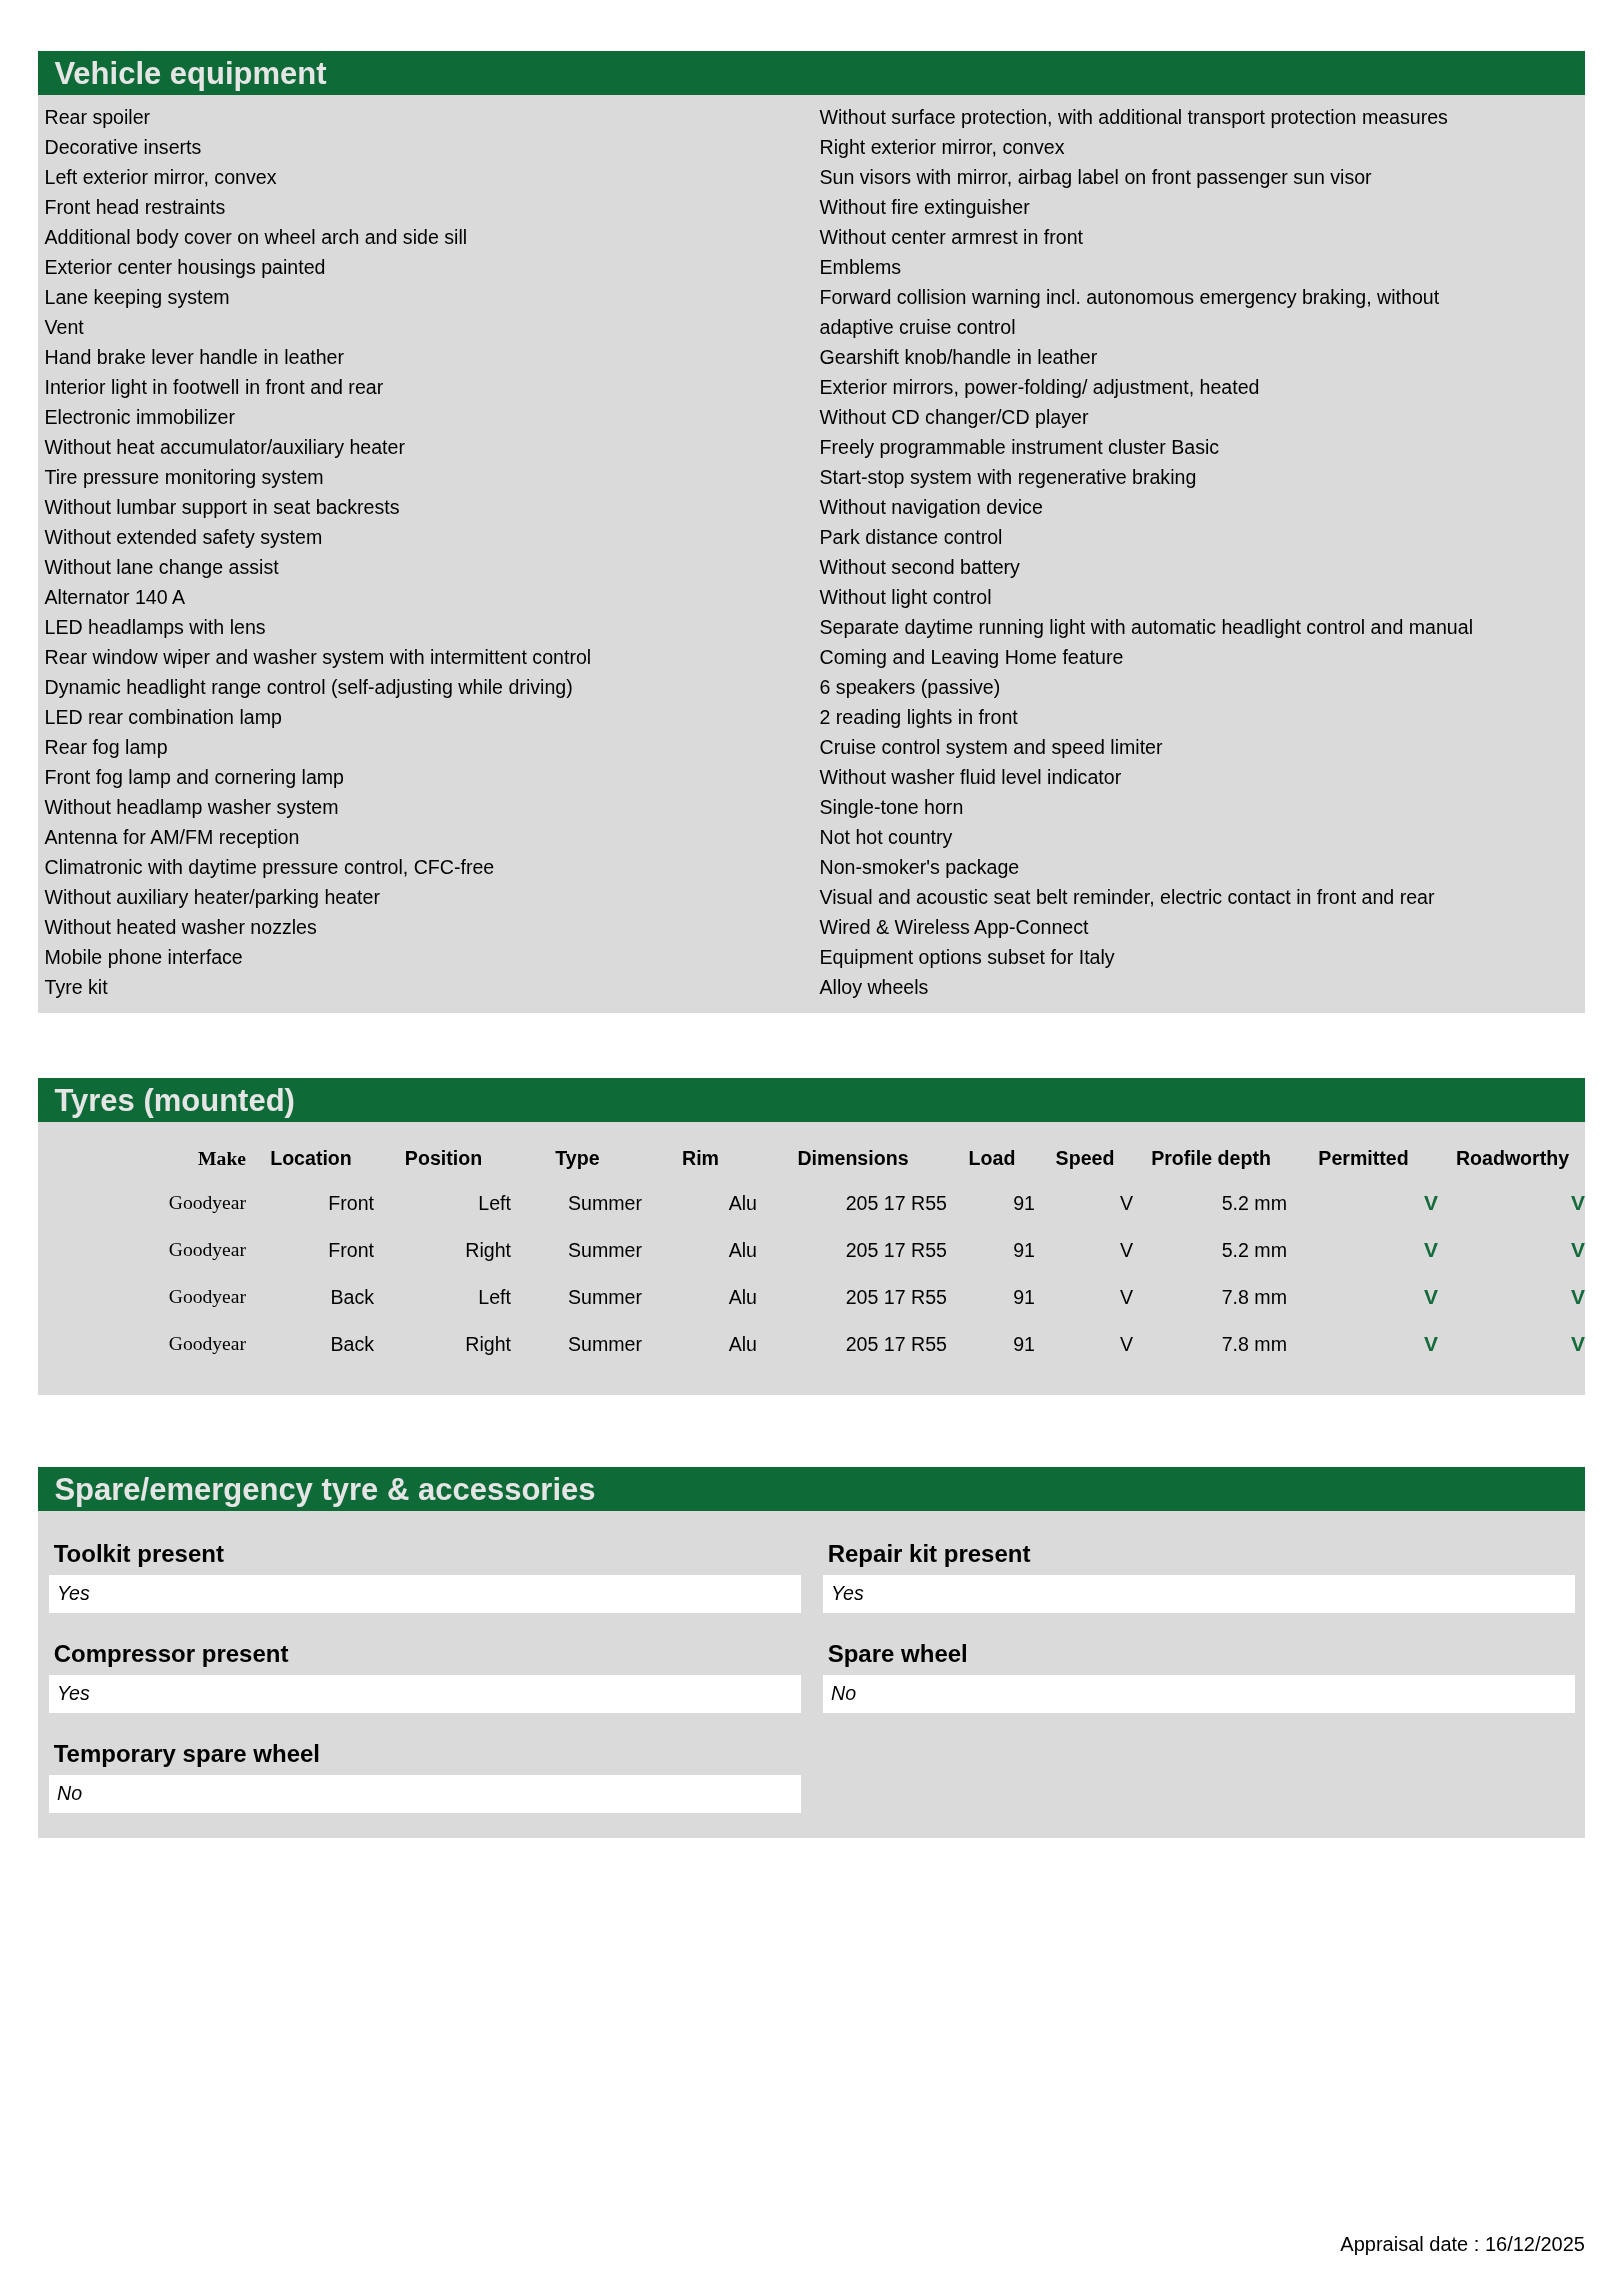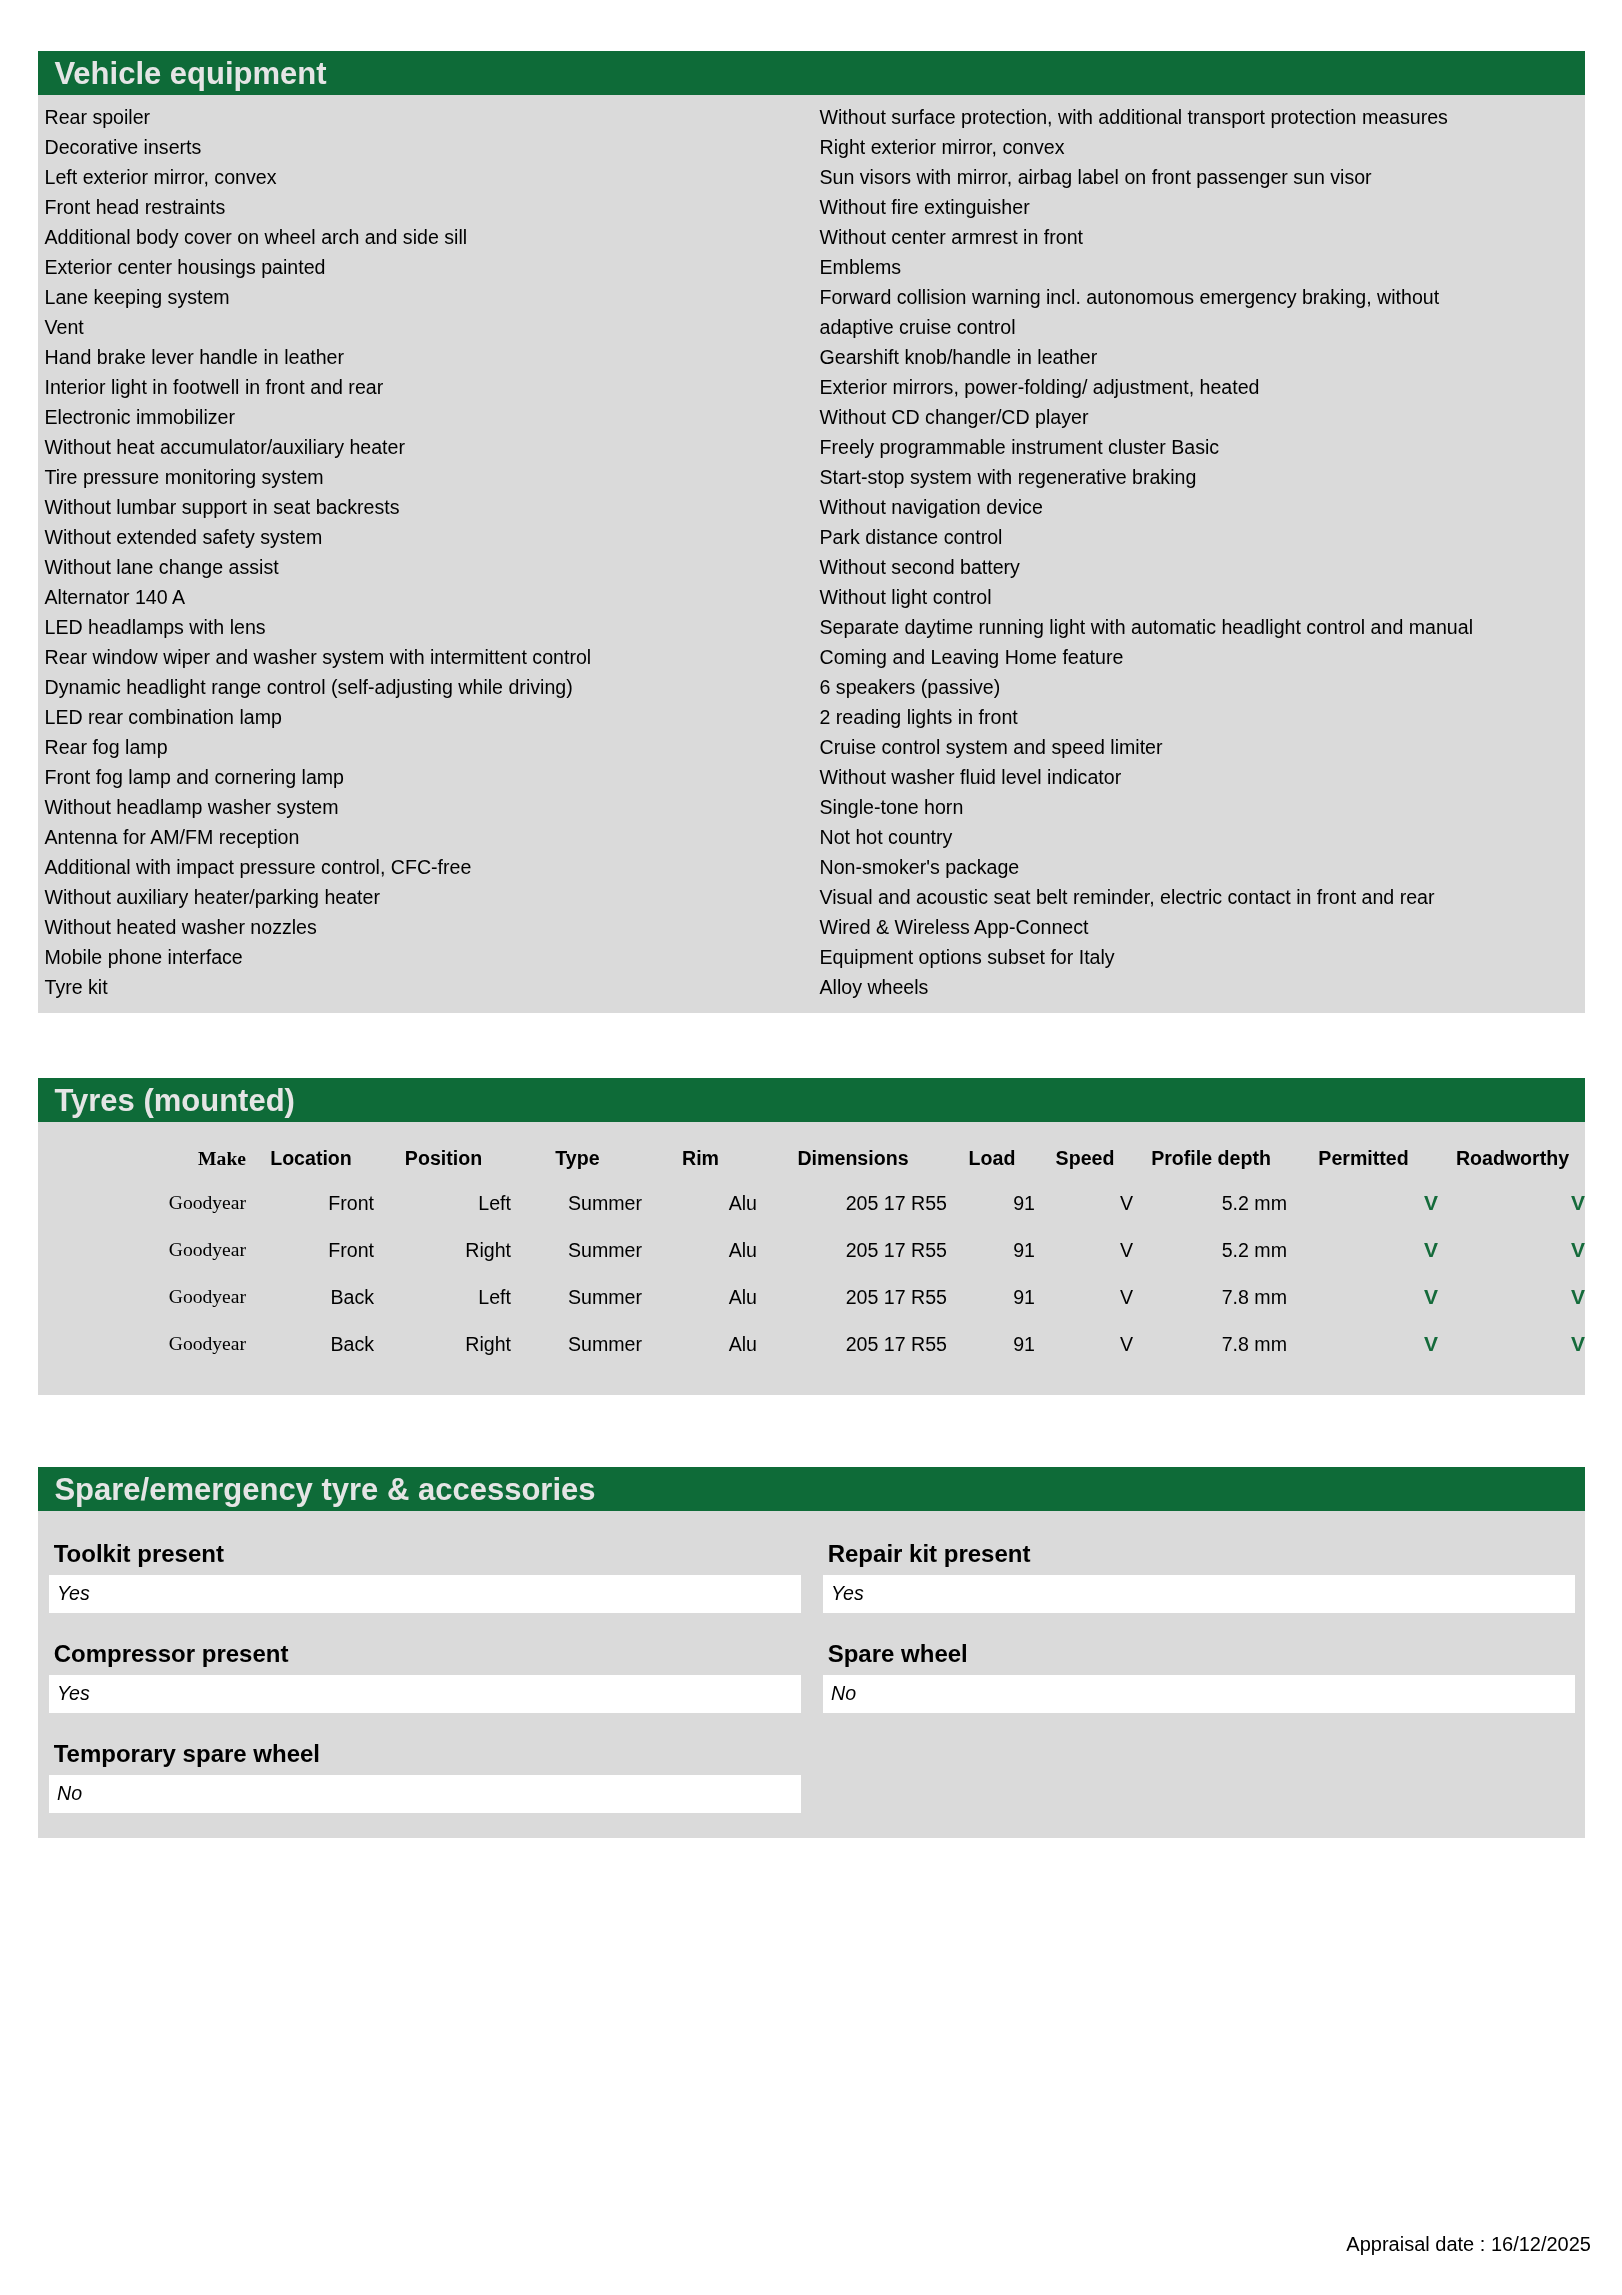--- a/index.html
+++ b/index.html
@@ -58,21 +58,21 @@
   }
   .field-label{
     font-size:24px;font-weight:bold;line-height:28px;
     padding-left:5.2px;margin-bottom:6.5px;white-space:nowrap;
   }
   .field-value{
     background:#ffffff;height:38px;display:flex;align-items:center;
     padding-left:8.5px;font-size:19.6px;font-style:italic;
   }
   .footer{
-    position:absolute;top:2233px;right:32px;
+    position:absolute;top:2233px;right:38px;
     font-size:20px;white-space:nowrap;
   }
 </style>
 </head>
 <body>
 
 <section class="panel panel-first">
   <header class="sec-head">
     <h1>Vehicle equipment</h1>
   </header>
@@ -96,21 +96,21 @@
         <li class="equip-item">Without lane change assist</li>
         <li class="equip-item">Alternator 140 A</li>
         <li class="equip-item">LED headlamps with lens</li>
         <li class="equip-item">Rear window wiper and washer system with intermittent control</li>
         <li class="equip-item">Dynamic headlight range control (self-adjusting while driving)</li>
         <li class="equip-item">LED rear combination lamp</li>
         <li class="equip-item">Rear fog lamp</li>
         <li class="equip-item">Front fog lamp and cornering lamp</li>
         <li class="equip-item">Without headlamp washer system</li>
         <li class="equip-item">Antenna for AM/FM reception</li>
-        <li class="equip-item">Additional with impact pressure control, CFC-free</li>
+        <li class="equip-item">Climatronic with daytime pressure control, CFC-free</li>
         <li class="equip-item">Without auxiliary heater/parking heater</li>
         <li class="equip-item">Without heated washer nozzles</li>
         <li class="equip-item">Mobile phone interface</li>
         <li class="equip-item">Tyre kit</li>
       </ul>
     <ul class="equip-col">
         <li class="equip-item">Without surface protection, with additional transport protection measures</li>
         <li class="equip-item">Right exterior mirror, convex</li>
         <li class="equip-item">Sun visors with mirror, airbag label on front passenger sun visor</li>
         <li class="equip-item">Without fire extinguisher</li>

